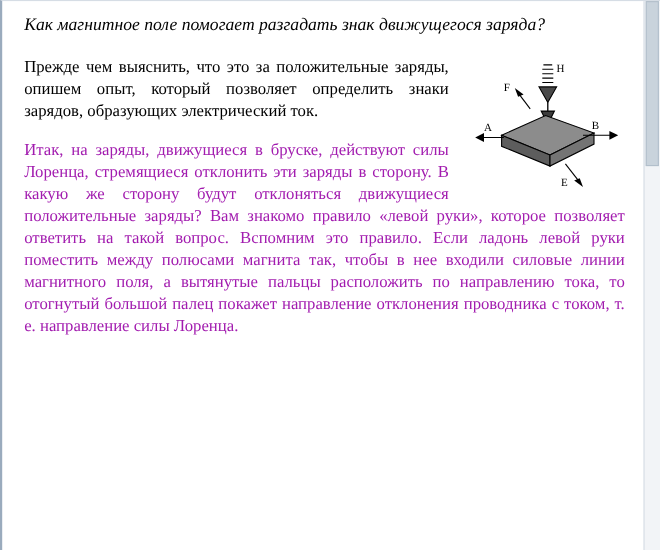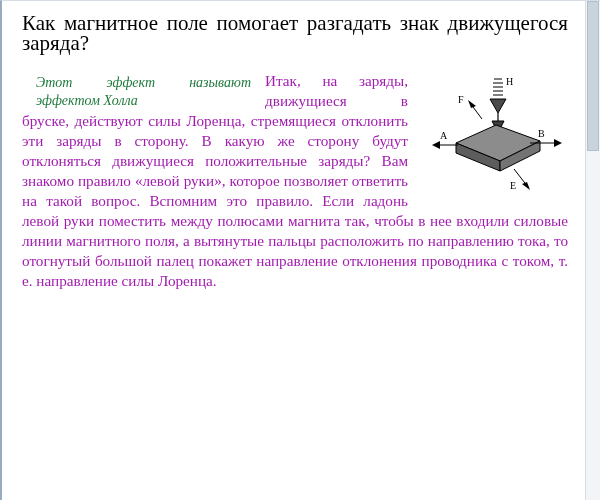--- a/index.html
+++ b/index.html
@@ -51,22 +51,23 @@
     box-sizing: border-box;
   }
   p {
     margin: 0 0 16px 0;
     font-size: 15.2px;
     line-height: 20px;
     color: #000000;
     text-align: justify;
   }
   .q {
-    font-size: 21px;
+    font-size: 16px;
     margin-bottom: 18px;
+    font-style: italic;
   }
   .wrap-figure {
     float: right;
     width: 150px;
     height: 130px;
     margin: 2px 0 2px 10px;
     shape-margin: 4px;
   }
   .para-narrow {
     margin-right: 150px;
@@ -144,23 +145,23 @@
         <polygon points="144,70 136,66 136,74" fill="#000"></polygon>
         <text x="120" y="64" font-family="Liberation Serif, serif" font-size="10" fill="#000">B</text>
 
         <line x1="96" y1="96" x2="110" y2="114" stroke="#000" stroke-width="1"></line>
         <polygon points="112,117 104,111 109,109" fill="#000"></polygon>
         <text x="92" y="116" font-family="Liberation Serif, serif" font-size="10" fill="#000">E</text>
       </svg>
     </div>
 
 
+    <p class="para-narrow">Прежде чем выяснить, что это за положительные заряды, опишем опыт, который позволяет определить знаки зарядов, образующих электрический ток.</p>
 
     <div class="hall-block clearfix">
-      <div class="hall-note">Этот эффект называют эффектом Холла</div>
       <div class="hall-text">Итак, на заряды, движущиеся в бруске, действуют силы Лоренца, стремящиеся отклонить эти заряды в сторону. В какую же сторону будут отклоняться движущиеся положительные заряды? Вам знакомо правило «левой руки», которое позволяет ответить на такой вопрос. Вспомним это правило. Если ладонь левой руки поместить между полюсами магнита так, чтобы в нее входили силовые линии магнитного поля, а вытянутые пальцы расположить по направлению тока, то отогнутый большой палец покажет направление отклонения проводника с током, т. е. направление силы Лоренца.</div>
     </div>
 
   </div>
 
   <div class="scrollbar">
     <div class="scroll-thumb"></div>
   </div>
 
 </div>

